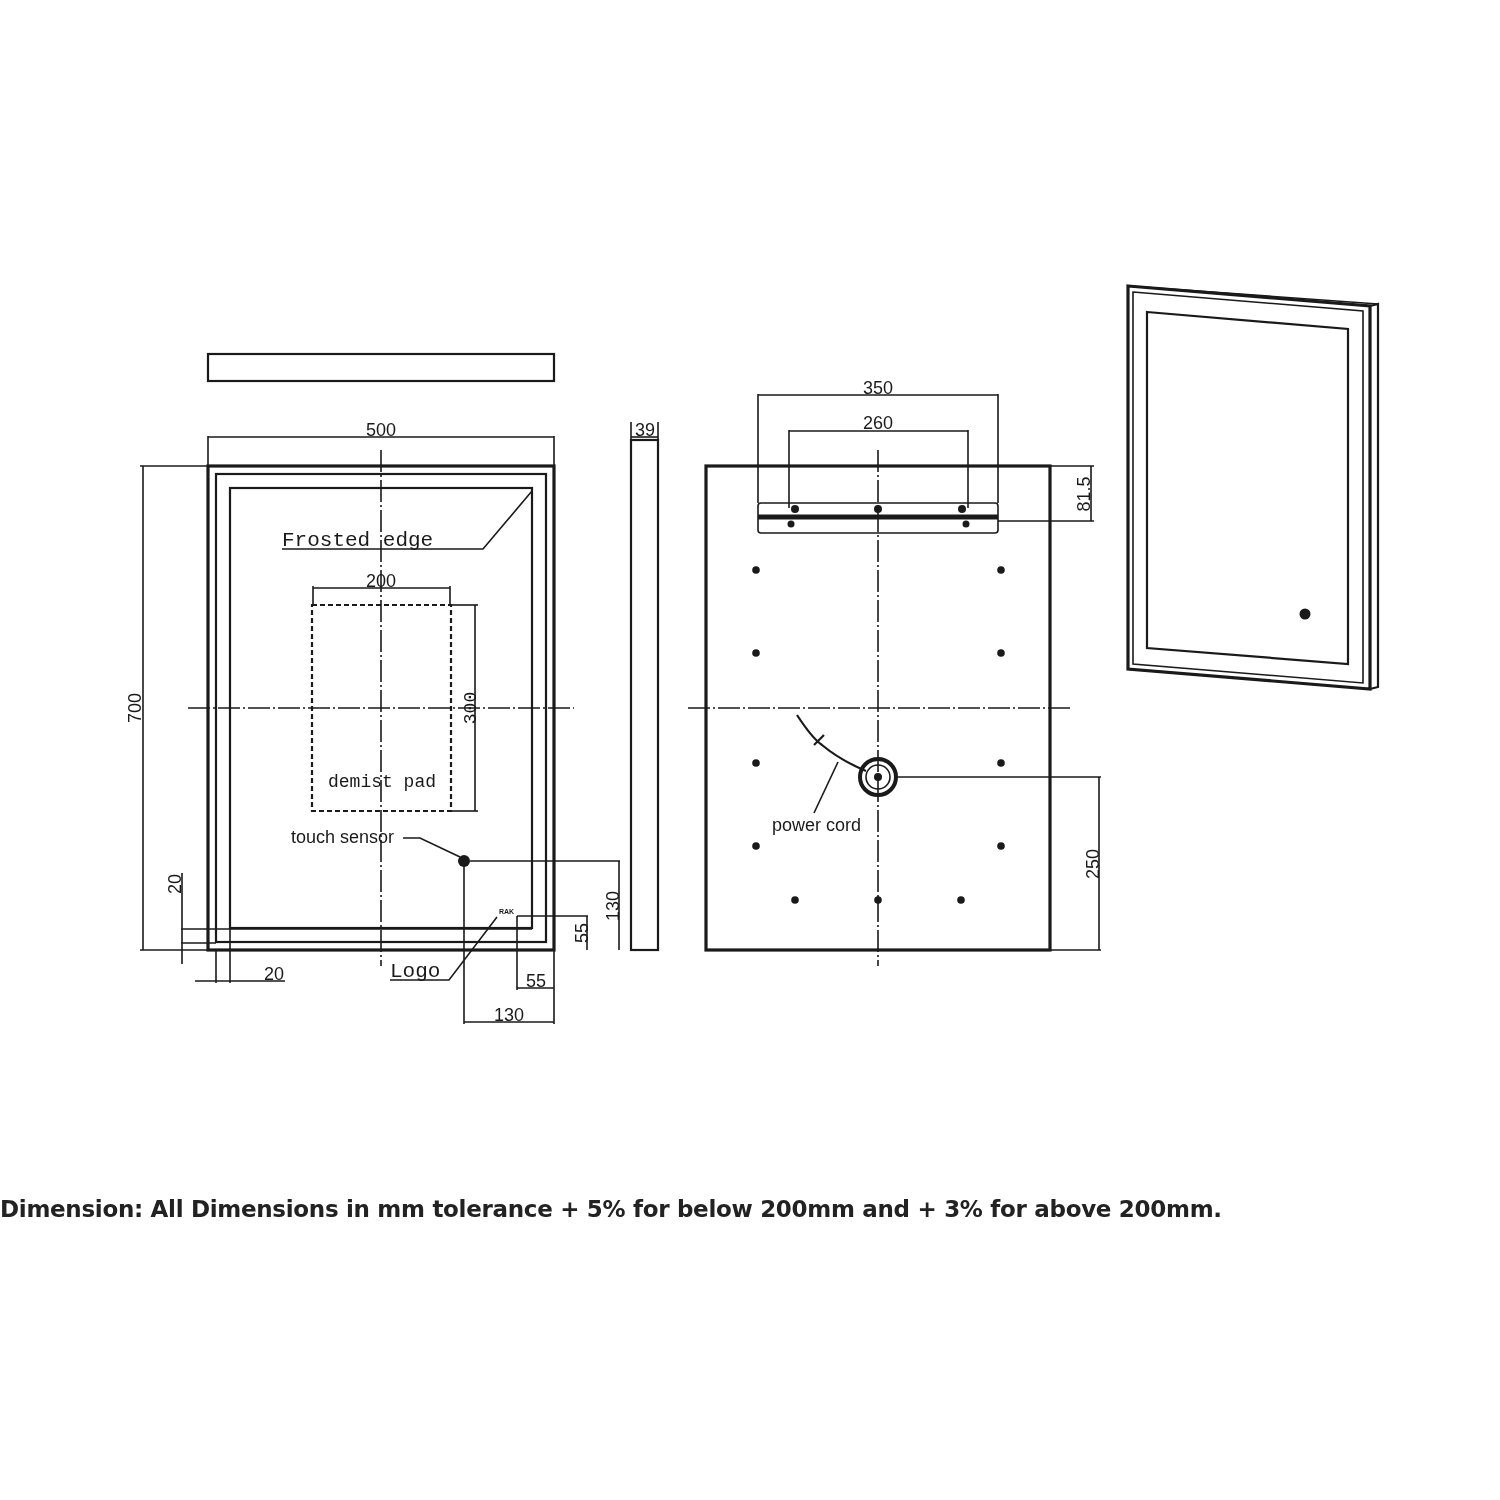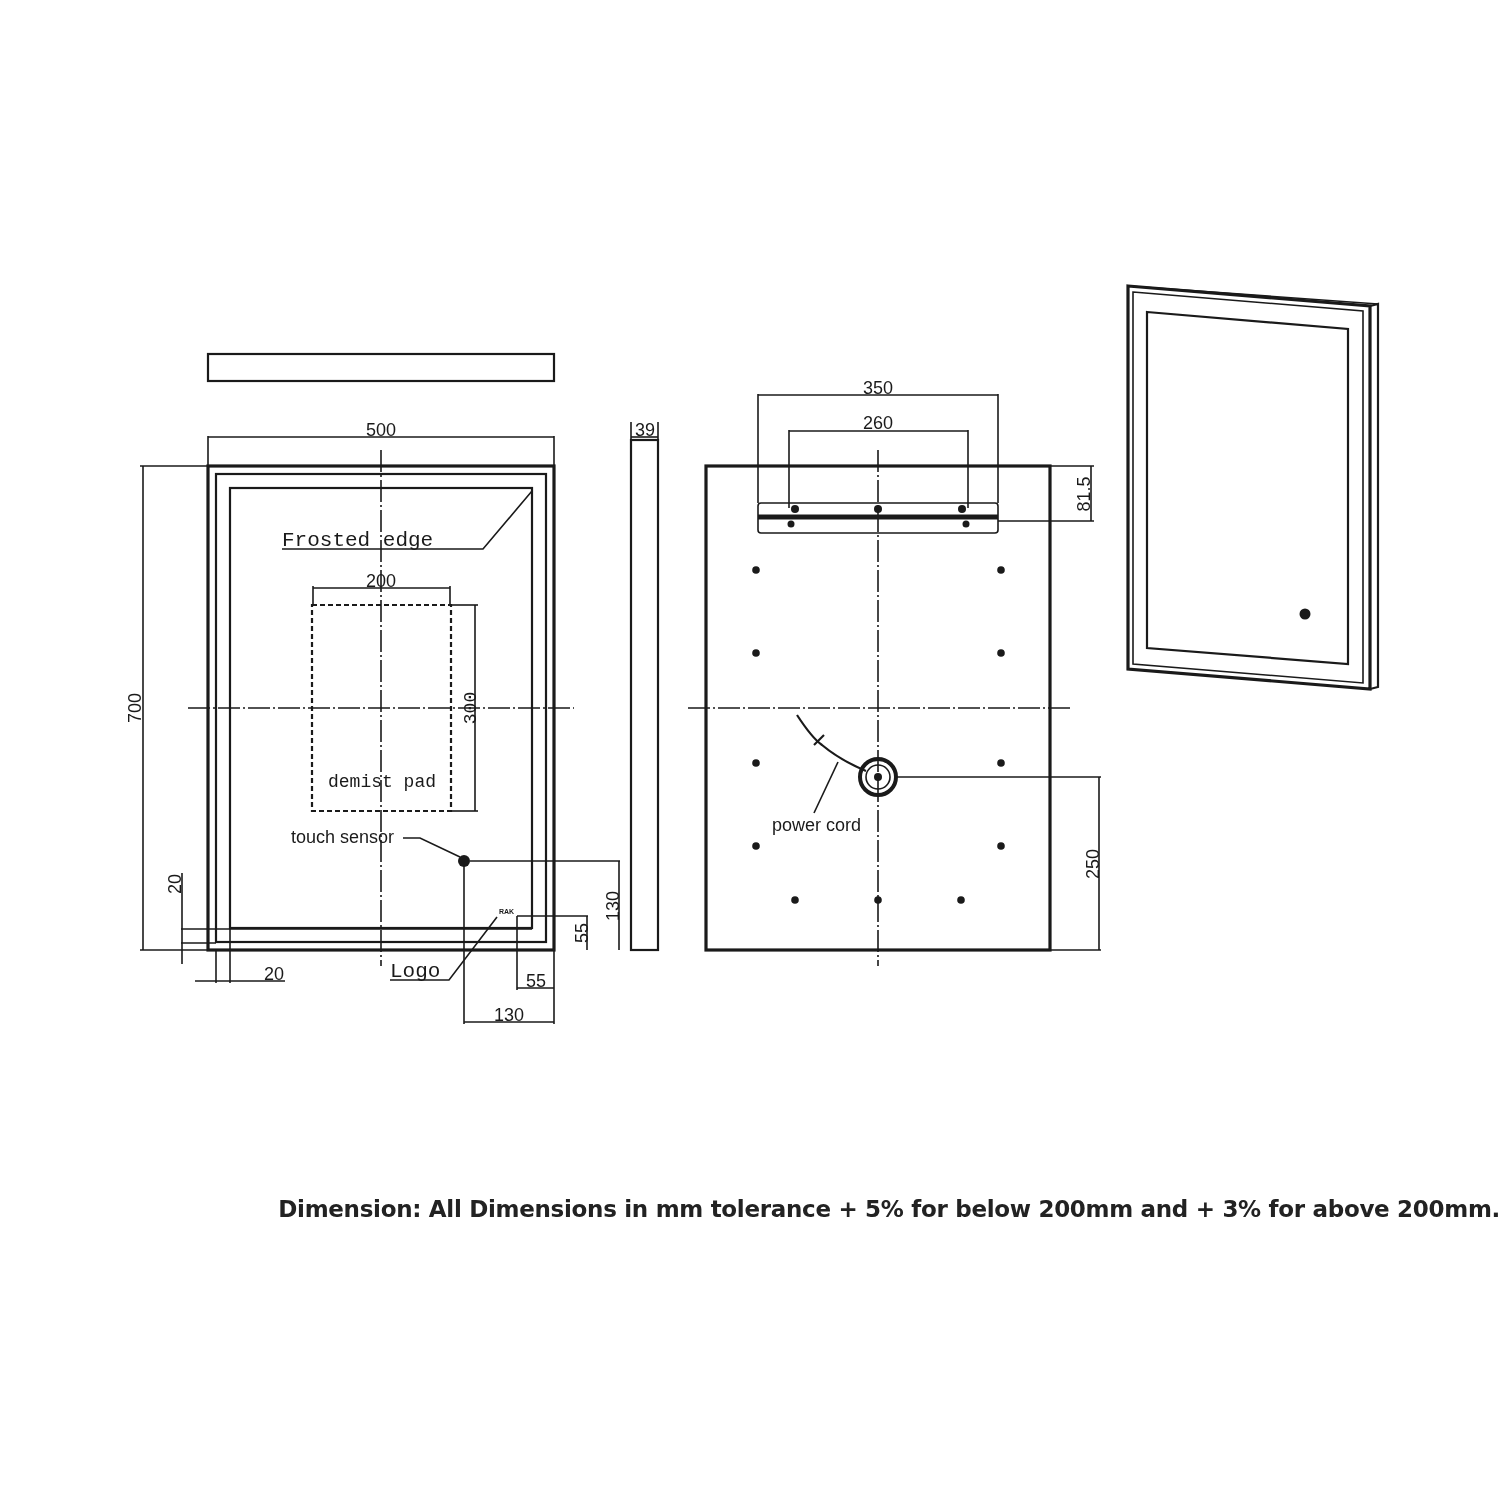--- a/index.html
+++ b/index.html
@@ -11,21 +11,21 @@
   .thin { stroke-width: 1.6; }
   .dash { stroke-dasharray: 5 3; }
   .center { stroke-dasharray: 22 3 2 3; }
   .dim-text { font-family: "Liberation Sans", sans-serif; font-size: 18px; fill: #1a1a1a; }
   .label-text { font-family: "Liberation Sans", sans-serif; font-size: 18px; fill: #1a1a1a; }
   .mono-text { font-family: "Liberation Mono", monospace; font-size: 21px; fill: #1a1a1a; }
   .mono-small { font-family: "Liberation Mono", monospace; font-size: 18px; fill: #1a1a1a; }
   .tiny-text { font-family: "Liberation Sans", sans-serif; font-size: 7px; font-weight: bold; fill: #1a1a1a; }
   .dot { fill: #1a1a1a; }
   #footnote {
-    position: absolute; left: 0; top: 1196px; width: 1500px; text-align: right;
+    position: absolute; left: 0; top: 1196px; width: 1500px; text-align: left;
     font-family: "DejaVu Sans", sans-serif; font-weight: bold; font-size: 23px; color: #222;
     letter-spacing: -0.3px;
   }
 </style>
 </head>
 <body>
 
 <svg id="drawing" viewBox="0 0 1500 1500" xmlns="http://www.w3.org/2000/svg">
 
   <g>

